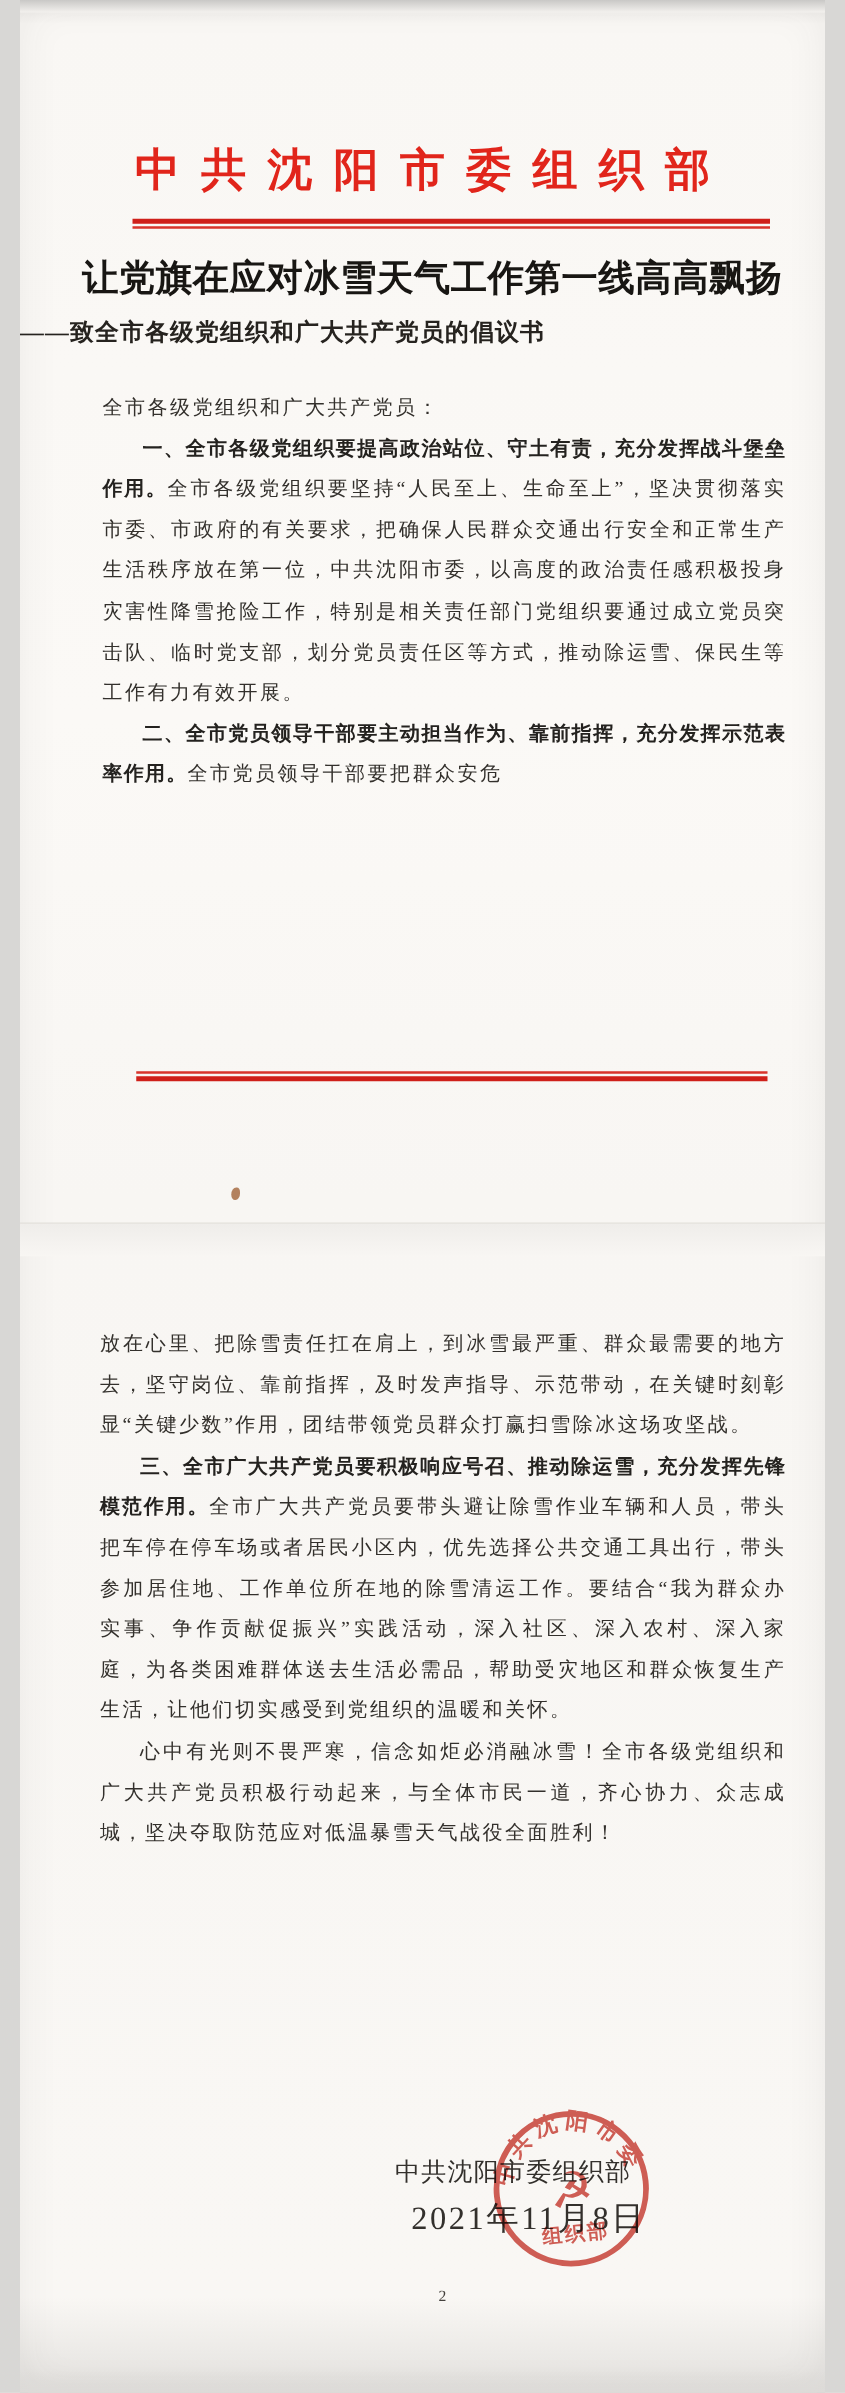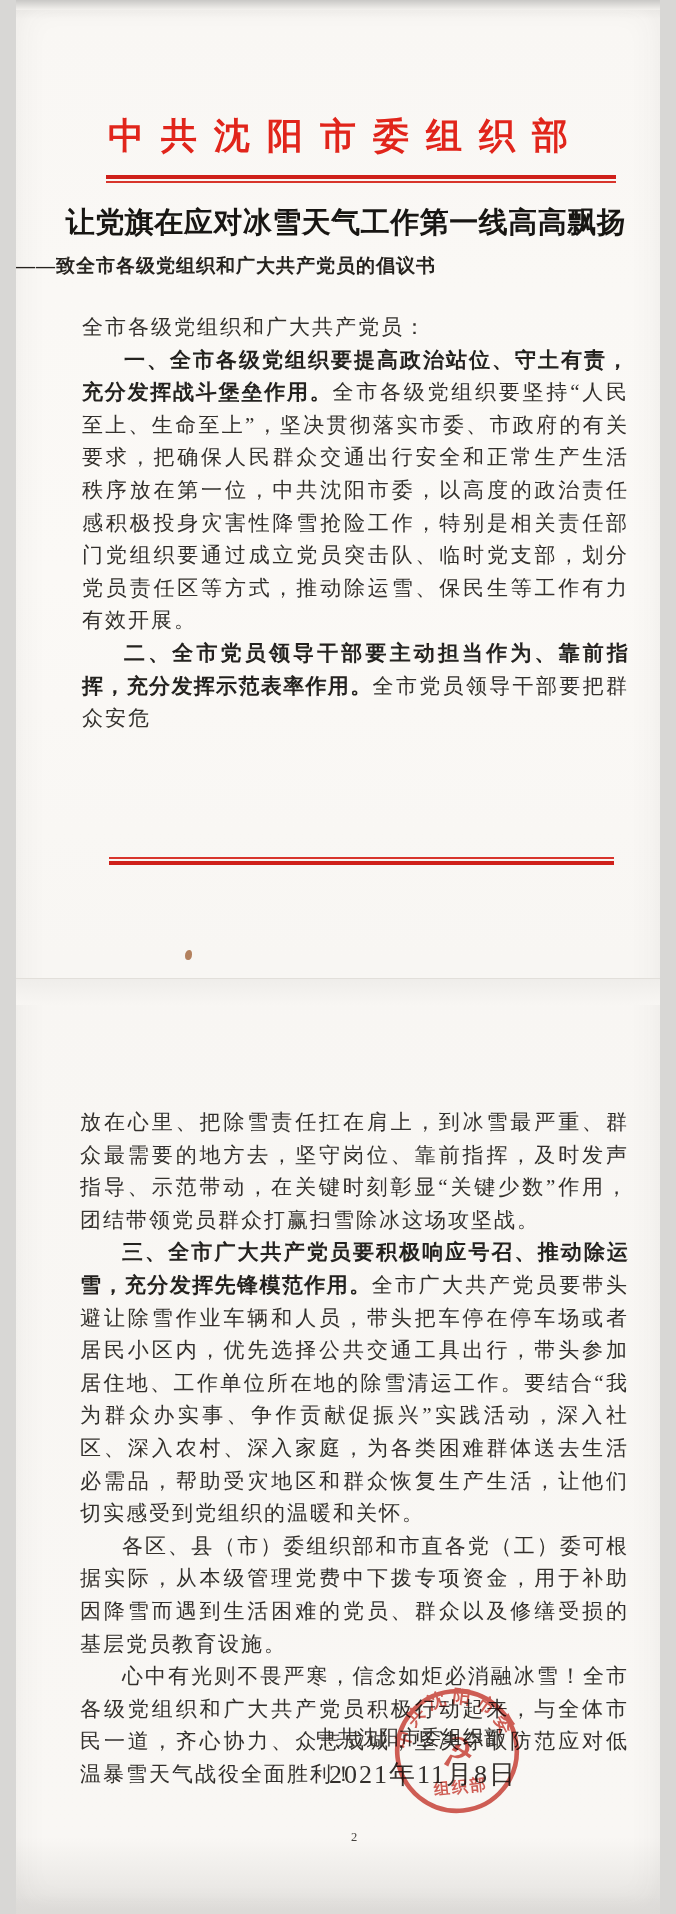--- a/index.html
+++ b/index.html
@@ -29,24 +29,24 @@
   .rule .thick{display:block;height:4px;background:#cf201a;}
   .rule .thin{display:block;height:2px;background:#d8352c;}
   .rule-top .thin{margin-top:2px;}
   .rule-bottom .thin{margin-bottom:2px;}
   
   .doc-title{position:absolute;top:203px;left:8px;width:100%;margin:0;text-align:center;
     font-size:29px;font-weight:bold;color:#181613;letter-spacing:0.5px;white-space:nowrap;}
   .doc-subtitle{position:absolute;top:253px;left:0;width:100%;margin:0;
     font-size:19px;font-weight:600;color:#26231f;letter-spacing:1px;white-space:nowrap;}
   
-  .body-block{position:absolute;font-size:21px;line-height:32.6px;letter-spacing:2px;
+  .body-block{position:absolute;font-size:16px;line-height:32.6px;letter-spacing:2px;
     text-align:justify;color:#33302c;}
   .body-1{left:66px;top:311px;width:547px;}
-  .body-2{left:64px;top:1060px;width:549px;margin-top:46px;}
+  .body-2{left:64px;top:1060px;width:549px;}
   .body-block p{margin:0;}
   .para.indent{text-indent:2em;}
   .lead{font-family:"Liberation Sans","DejaVu Sans",sans-serif;font-weight:bold;color:#24221f;letter-spacing:1px;}
   
   .signature{position:absolute;top:1724px;right:155px;font-size:20px;letter-spacing:1px;white-space:nowrap;}
   .sig-date{position:absolute;top:1757px;right:143px;font-size:26px;letter-spacing:2px;white-space:nowrap;}
   .seal{position:absolute;top:1684px;left:374px;width:134px;height:134px;
     transform:rotate(-6deg);opacity:.88;mix-blend-mode:multiply;}
   .page-number{position:absolute;top:1830px;left:0;width:676px;text-align:center;
     font-size:12.5px;color:#44413d;font-family:"Liberation Serif","DejaVu Serif",serif;}
@@ -78,21 +78,20 @@
   </section>
 
   <div class="rule rule-bottom">
     <span class="thin"></span>
     <span class="thick"></span>
   </div>
 
   <section class="body-block body-2">
     <p class="para"><span>放在心里、把除雪责任扛在肩上，到冰雪最严重、群众最需要的地方去，坚守岗位、靠前指挥，及时发声指导、示范带动，在关键时刻彰显“关键少数”作用，团结带领党员群众打赢扫雪除冰这场攻坚战。</span></p>
     <p class="para indent"><span class="lead">三、全市广大共产党员要积极响应号召、推动除运雪，充分发挥先锋模范作用。</span><span>全市广大共产党员要带头避让除雪作业车辆和人员，带头把车停在停车场或者居民小区内，优先选择公共交通工具出行，带头参加居住地、工作单位所在地的除雪清运工作。要结合“我为群众办实事、争作贡献促振兴”实践活动，深入社区、深入农村、深入家庭，为各类困难群体送去生活必需品，帮助受灾地区和群众恢复生产生活，让他们切实感受到党组织的温暖和关怀。</span></p>
-    <p class="para indent"><span>各区、县（市）委组织部和市直各党（工）委可根据实际，从本级管理党费中下拨专项资金，用于补助因降雪而遇到生活困难的党员、群众以及修缮受损的基层党员教育设施。</span></p>
     <p class="para indent"><span>心中有光则不畏严寒，信念如炬必消融冰雪！全市各级党组织和广大共产党员积极行动起来，与全体市民一道，齐心协力、众志成城，坚决夺取防范应对低温暴雪天气战役全面胜利！</span></p>
   </section>
 
   <div class="signature">中共沈阳市委组织部</div>
   <div class="sig-date">2021年11月8日</div>
 
   <svg class="seal" viewBox="0 0 130 130">
     <circle cx="65" cy="65" r="58" fill="none" stroke="#cd4a41" stroke-width="4.5"></circle>
     <defs>
       <path id="sealArc" d="M 20.8,81.1 A 47,47 0 1 1 109.2,81.1" fill="none"></path>

